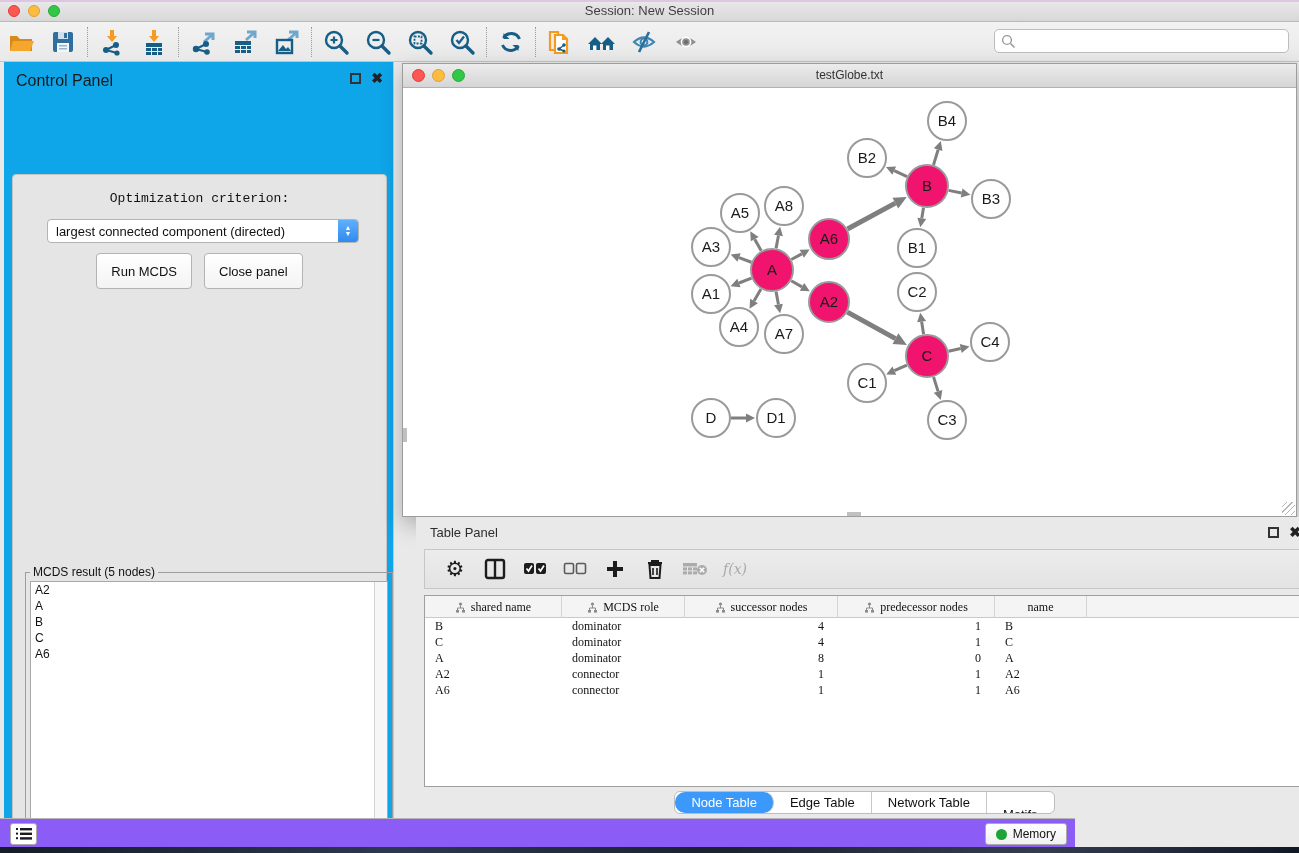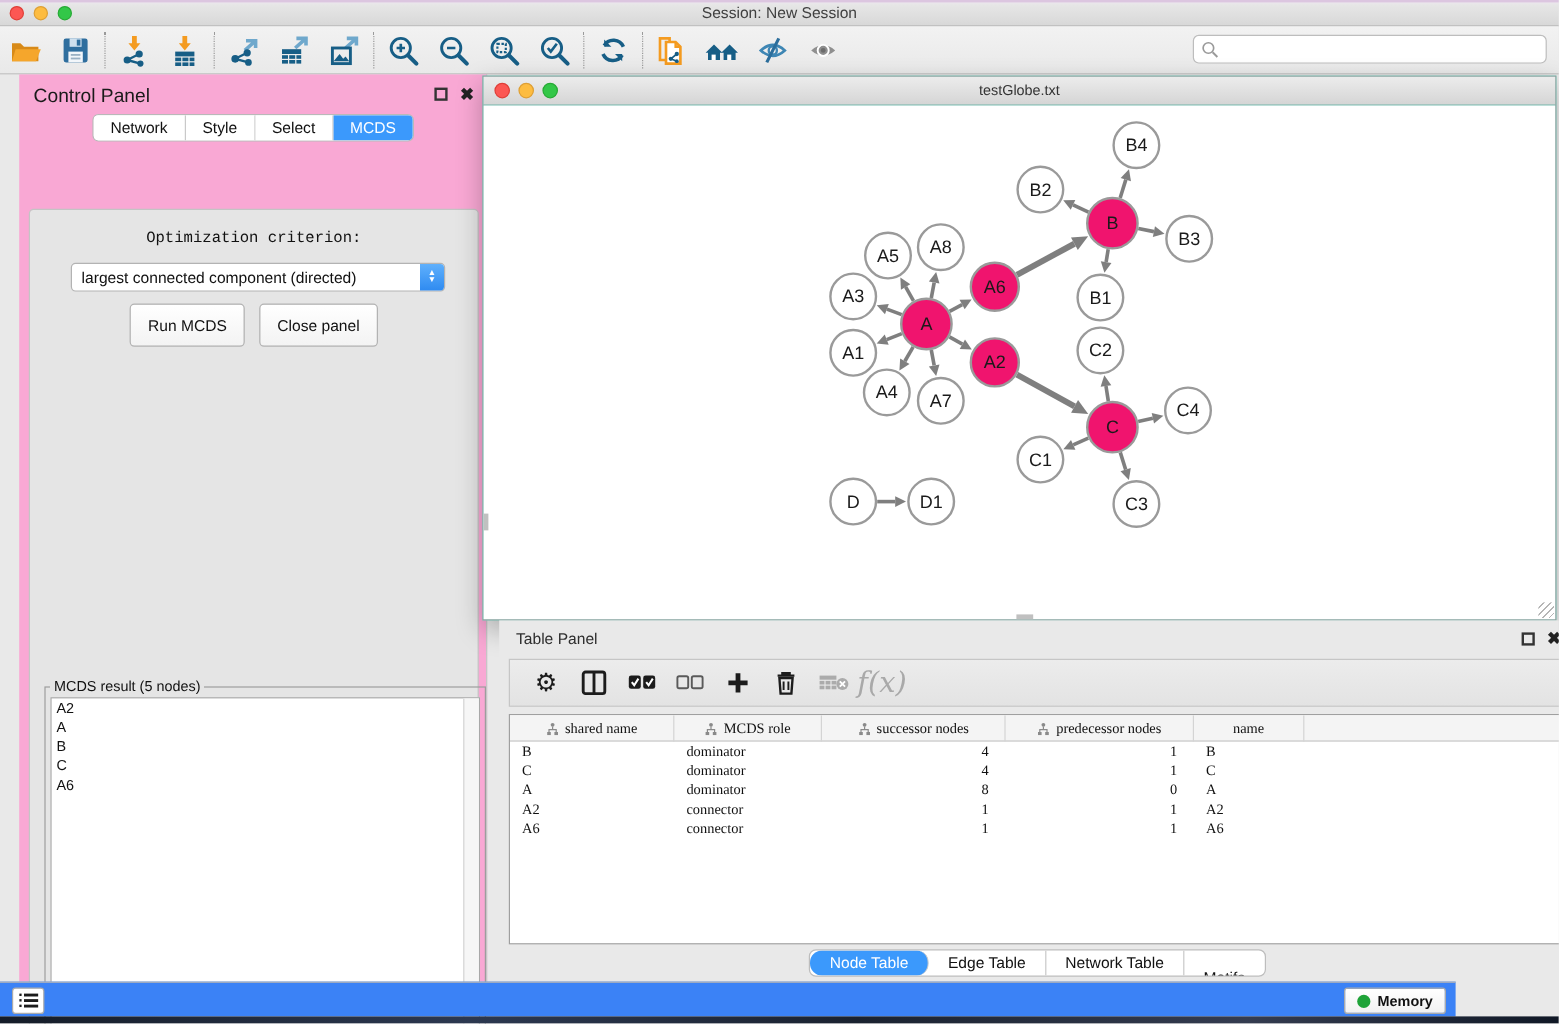--- a/index.html
+++ b/index.html
@@ -22,21 +22,21 @@
   
   .toolbar { left:0; top:22px; width:1299px; height:40px; background:linear-gradient(#f2f2f2,#e9e9e9);
     border-bottom:1px solid #c3c3c3; display:flex; align-items:center; }
   .tbtn { width:42px; height:34px; display:flex; align-items:center; justify-content:center; }
   .tsep { width:1px; height:30px; margin:0 3px; border-left:1px dotted #9a9a9a; }
   .searchbox { position:absolute; right:10px; top:7px; width:295px; height:24px; background:#fff;
     border:1px solid #bdbdbd; border-radius:5px; display:flex; align-items:center; padding-left:6px; }
   .searchbox input { border:none; outline:none; flex:1; font-size:12px; font-family:"Liberation Sans",sans-serif; background:transparent; }
 
   
-  .cpanel { left:16px; top:62px; width:390px; height:756px; background:#f9a8d4; border-right:1px solid #c6c6c6; }
+  .cpanel { left:4px; top:62px; width:390px; height:756px; background:#0ea5e9; border-right:1px solid #c6c6c6; }
   .panel-title { font-size:13px; color:#2e2e2e; }
   .win-icons { display:flex; gap:10px; align-items:center; }
   .float-ic { width:11px; height:11px; border:2px solid #333; }
   .close-ic { font-size:14px; font-weight:bold; color:#222; line-height:11px; }
 
   .seg { display:flex; border:1px solid #b9b9b9; border-radius:5px; overflow:hidden; background:#fff; height:23px; }
   .seg .segbtn { font-size:13px; padding:0 14px; line-height:21px; color:#111; background:#fff; border-right:1px solid #c9c9c9; }
   .seg .segbtn:last-child { border-right:none; }
   .seg .segbtn.active { background:#3b99fc; color:#fff; }
 
@@ -51,59 +51,59 @@
   .btn { background:linear-gradient(#ffffff,#f3f3f3); border:1px solid #b3b3b3; border-radius:4px;
     font-size:13px; color:#111; padding:17px 14px; height:23px; display:inline-flex; align-items:center; }
 
   fieldset.mcds { left:12px; top:390px; width:368px; height:345px; border:1px solid #9d9d9d; position:absolute; padding:0; }
   fieldset.mcds legend { font-size:12px; color:#111; margin-left:4px; padding:0 3px; }
   .mcds-list { position:absolute; left:4px; top:2px; width:358px; height:330px; background:#fff; border:1px solid #a8a8a8; }
   .mcds-scroll { position:absolute; right:0; top:0; width:13px; height:100%; background:#f6f6f6; border-left:1px solid #d4d4d4; }
   .mcds-item { font-size:12px; line-height:16px; padding-left:4px; color:#111; }
 
   
-  .netwin { left:402px; top:63px; width:895px; height:454px; background:#5eead4; border:1px solid #9c9c9c;
+  .netwin { left:402px; top:63px; width:895px; height:454px; background:#84cc16; border:1px solid #9c9c9c;
     box-shadow:0 8px 20px rgba(0,0,0,0.25); }
   .net-titlebar { height:24px; background:linear-gradient(#ececec,#d5d5d5); border-bottom:1px solid #b2b2b2;
     position:relative; }
   .net-title { text-align:center; font-size:12px; color:#333; line-height:23px; }
   .net-lights { position:absolute; left:9px; top:5px; display:flex; gap:7px; }
   .net-lights .light { width:13px; height:13px; }
   .net-canvas { position:relative; width:893px; height:428px; background:#fff; }
   .vthumb { position:absolute; left:0px; top:340px; width:4px; height:14px; background:#c0c0c0; }
   .hthumb { position:absolute; left:444px; bottom:0px; width:14px; height:4px; background:#c0c0c0; }
   .grip { position:absolute; right:1px; bottom:1px; width:13px; height:13px;
     background:repeating-linear-gradient(135deg, transparent 0 3px, #b5b5b5 3px 4px); }
 
   
   .tpanel { left:416px; top:517px; width:897px; height:301px; background:#e9e9e9; }
   .tp-header { position:absolute; left:14px; top:8px; right:12px; display:flex; justify-content:space-between; align-items:center; }
   .tp-toolbar { position:absolute; left:8px; top:32px; width:881px; height:40px; background:linear-gradient(#ececec,#e3e3e3);
     border:1px solid #c6c6c6; display:flex; align-items:center; padding-left:12px; gap:4px; }
   .tp-tool { width:36px; height:32px; display:flex; align-items:center; justify-content:center; }
   .gear-glyph { font-size:21px; color:#1c1c1c; }
-  .fx { font-family:"DejaVu Serif", serif; font-style:italic; font-size:24px; color:#a9a9a9; }
+  .fx { font-family:"DejaVu Serif", serif; font-style:italic; font-size:14px; color:#a9a9a9; }
 
   .table-wrap { position:absolute; left:8px; top:78px; width:881px; height:192px; background:#fff; border:1px solid #9f9f9f; overflow:hidden;font-family:Liberation Serif, serif; }
   .trow { display:grid; grid-template-columns:137px 123px 153px 157px 92px 1fr; }
   .thead { background:#f4f4f4; border-bottom:1px solid #c9c9c9; height:22px; }
   .th { display:flex; align-items:center; justify-content:center; gap:5px; font-size:12px; color:#111;
     border-right:1px solid #d4d4d4; height:22px; }
   .th:last-child { border-right:none; }
   .td { font-size:12px; line-height:16px; padding:0 10px; color:#111; white-space:nowrap; }
   .td.num { text-align:right; padding-right:14px; }
 
   .bottom-tabs { position:absolute; left:0; right:0; top:274px; display:flex; justify-content:center; }
   .bt-seg { display:flex; border:1px solid #bdbdbd; border-radius:6px; overflow:hidden; background:#fff; height:23px; }
   .bt-seg .segbtn { font-size:13px; padding:0 16px; line-height:21px; border-right:1px solid #c9c9c9; color:#111; }
   .bt-seg .segbtn:last-child { border-right:none;margin-top:12px; }
   .bt-seg .segbtn.active { background:#3b99fc; color:#fff;border-radius:10px; }
 
   
-  .statusbar { left:0; top:818px; width:1213px; height:29px; background:#3b82f6; border-top:1px solid #b5b5b5;font-weight:bold; }
+  .statusbar { left:0; top:818px; width:1075px; height:29px; background:#8b5cf6; border-top:1px solid #b5b5b5; }
   .list-btn { position:absolute; left:10px; top:4px; width:27px; height:22px; background:#fff; border:1px solid #ababab; border-radius:3px;
     display:flex; align-items:center; justify-content:center; }
   .mem-btn { position:absolute; right:8px; top:4px; height:22px; background:linear-gradient(#fff,#f1f1f1); border:1px solid #ababab;
     border-radius:3px; display:flex; align-items:center; gap:6px; padding:0 10px; font-size:12px; color:#111; }
   .mem-dot { width:11px; height:11px; border-radius:50%; background:#1fa338; }
   .desktop-strip { left:0; top:847px; width:1299px; height:6px;
     background:linear-gradient(90deg,#141c28,#2c3850 30%,#1a2230 55%,#343c50 80%,#101826); }
 
   svg text { font-family:"Liberation Sans", sans-serif; }
 </style>
@@ -270,28 +270,20 @@
     </svg>
     <input type="text" placeholder="" style="">
   </div>
 </div>
 
 <div class="abs cpanel">
   <div class="abs" style="left:12px; top:10px;">Control Panel</div>
   <div class="abs win-icons" style="right:10px; top:11px;">
     <div class="float-ic"></div>
     <div class="close-ic">✖</div>
-  </div>
-  <div class="abs" style="left:0; top:33px; width:390px; display:flex; justify-content:center;">
-    <div class="seg" id="control-tabs">
-        <div class="segbtn">Network</div>
-        <div class="segbtn">Style</div>
-        <div class="segbtn">Select</div>
-        <div class="segbtn active">MCDS</div>
-      </div>
   </div>
 
   <div class="abs cp-box">
     <div class="abs opt-label" style="top:16px;font-family:Liberation Mono, monospace;">Optimization criterion:</div>
     <div class="abs dropdown">
       <div class="dval">largest connected component (directed)</div>
       <div class="dd-step">
           <span>▲</span>
           <span>▼</span>
         </div>

